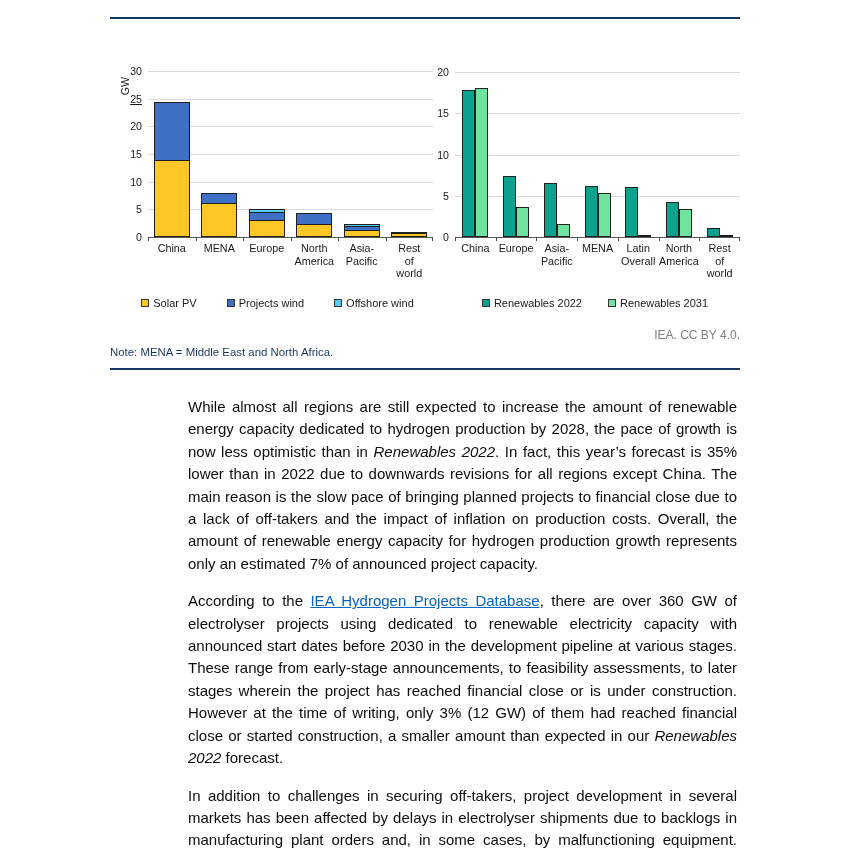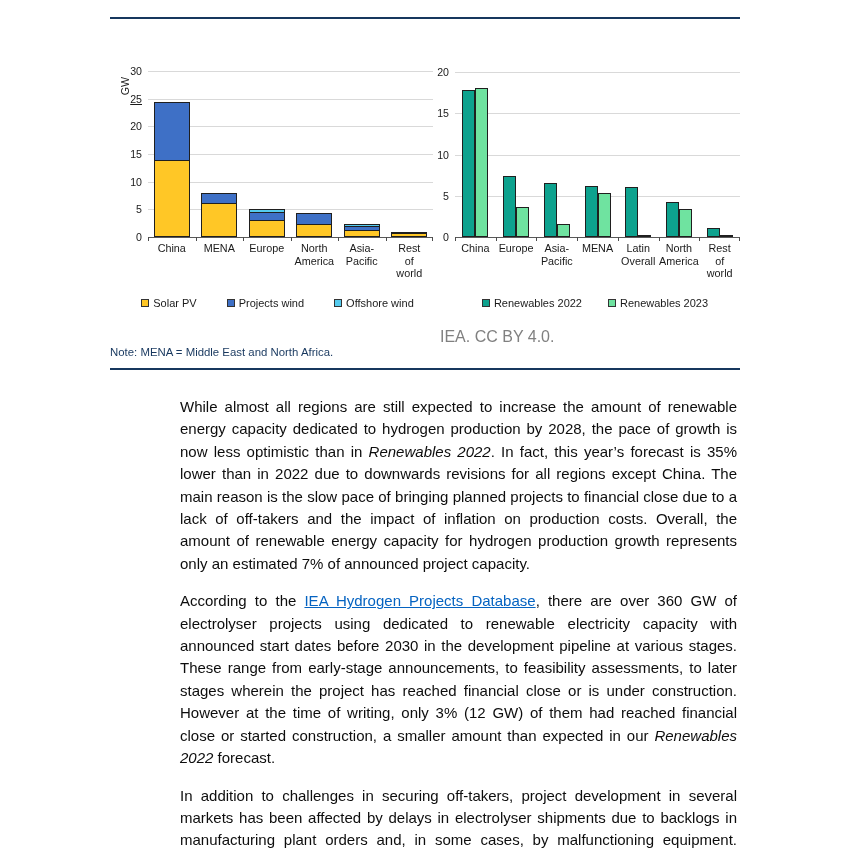--- a/index.html
+++ b/index.html
@@ -33,29 +33,29 @@
   .gbar{position:absolute;bottom:0;box-sizing:border-box;border:1px solid #1f1f1f;}
 
   
   .legend{position:absolute;top:297px;display:flex;justify-content:center;
           align-items:center;font-size:11px;color:#1a1a1a;}
   #legend0{left:110px;width:335px;column-gap:30px;}
   #legend1{left:445px;width:300px;column-gap:26px;}
   .legend-item{display:flex;align-items:center;gap:4px;white-space:nowrap;}
   .swatch{width:8px;height:8px;box-sizing:border-box;border:1px solid #333;flex:0 0 auto;}
 
-  .credit{position:absolute;left:440px;top:328px;width:300px;text-align:left;
-          font-size:16px;color:#808080;}
+  .credit{position:absolute;left:440px;top:328px;width:300px;text-align:right;
+          font-size:12px;color:#808080;}
   .fig-note{position:absolute;left:110px;top:346px;width:630px;
             font-size:11.4px;color:#17375E;}
 
   
   .article{position:absolute;left:172px;top:396px;width:565px;
            font-size:15px;line-height:22.4px;text-align:justify;color:#0d0d0d;}
-  .article p{margin:0 0 15px 8px;}
+  .article p{margin:0 0 15px 16px;}
   .doclink{color:#0563C1;text-decoration:underline;cursor:pointer;}
 </style>
 </head>
 <body>
 
 <div id="page">
 
   <div id="rule-top" class="rule"></div>
 
 
@@ -180,21 +180,21 @@
     </span>
   </div>
 
   <div id="legend1" class="legend">
     <span class="legend-item">
       <span class="swatch" style="background: rgb(13, 162, 142);"></span>
       <span>Renewables 2022</span>
     </span>
     <span class="legend-item">
       <span class="swatch" style="background: rgb(111, 227, 160);"></span>
-      <span>Renewables 2023</span>
+      <span>Renewables 2031</span>
     </span>
   </div>
 
   <div class="credit">IEA. CC BY 4.0.</div>
   <div class="fig-note">Note: MENA = Middle East and North Africa.</div>
 
   <div id="rule-bottom" class="rule"></div>
 
   <div class="article">
     <p><span>While almost all regions are still expected to increase the amount of renewable energy capacity dedicated to hydrogen production by 2028, the pace of growth is now less optimistic than in </span><i>Renewables 2022</i><span>. In fact, this year’s forecast is 35% lower than in 2022 due to downwards revisions for all regions except China. The main reason is the slow pace of bringing planned projects to financial close due to a lack of off-takers and the impact of inflation on production costs. Overall, the amount of renewable energy capacity for hydrogen production growth represents only an estimated 7% of announced project capacity.</span></p>

